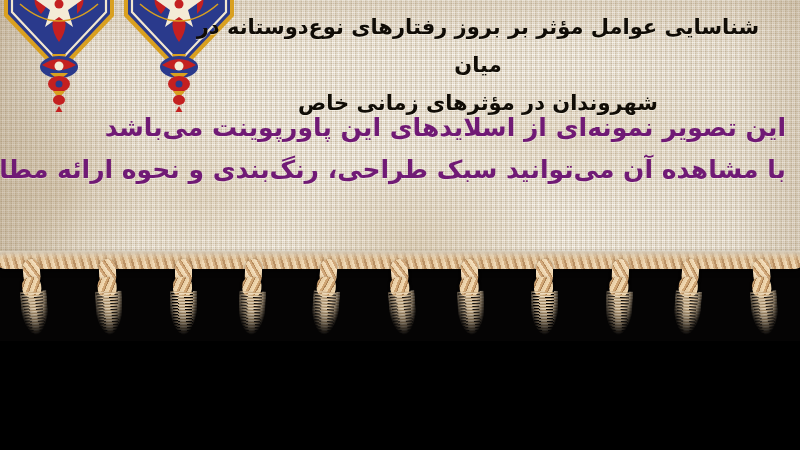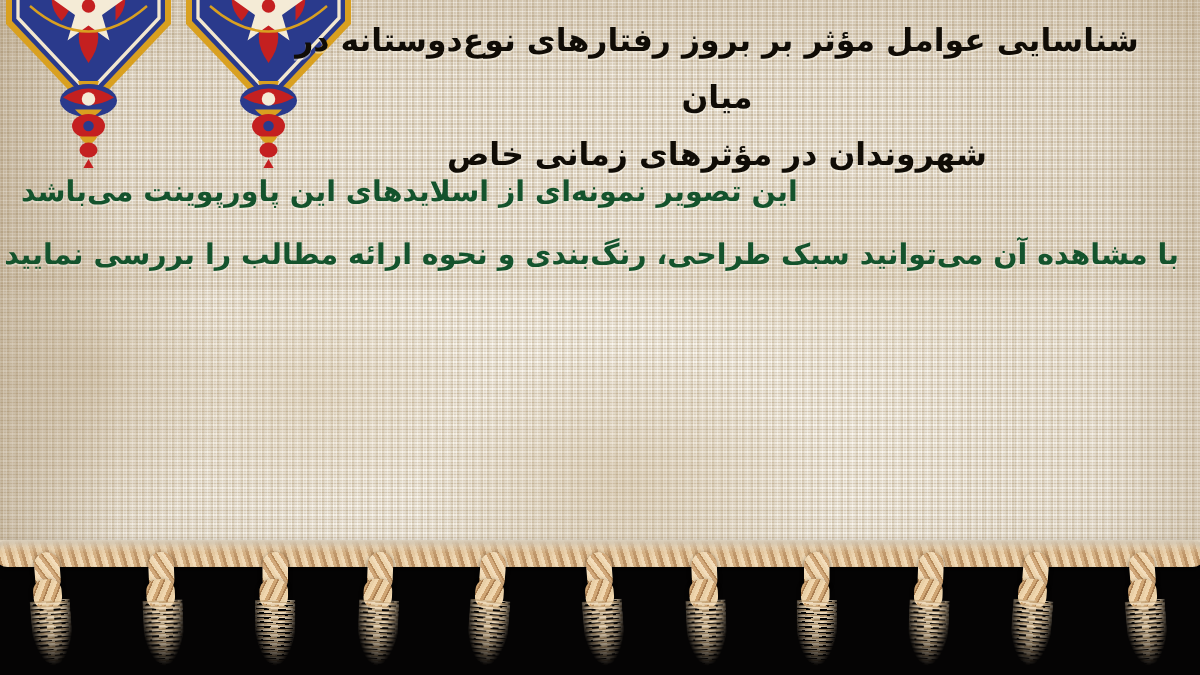--- a/index.html
+++ b/index.html
@@ -4,21 +4,21 @@
 <title>Slide</title>
 <style>
   html, body {
     margin: 0;
     padding: 0;
     background: #000;
   }
   #slide {
     position: relative;
     width: 800px;
-    height: 450px;
+    height: 341px;
     overflow: hidden;
     font-family: "DejaVu Sans", "Liberation Sans", sans-serif;
     background-color: #e5dac6;
   }
 
   
   .bg-base {
     position: absolute;
     inset: 0;
     background-color: #e6dbc7;
@@ -172,23 +172,23 @@
     font-weight: 700;
     line-height: 38px;
     letter-spacing: 0px;
     text-shadow: 0 1px 0 rgba(255,250,238,0.45);
   }
   .body-block {
     position: absolute;
     top: 107px;
     right: 14px;
     left: 14px;
-    text-align: left;
-    color: #14532d;
-    font-size: 19px;
+    text-align: right;
+    color: #701a75;
+    font-size: 25px;
     font-weight: 600;
     line-height: 42px;
     text-shadow: 0 1px 0 rgba(255,250,238,0.4);
   }
   .body-line { white-space: nowrap; }
 </style>
 </head>
 <body>
 
 <div id="slide">

